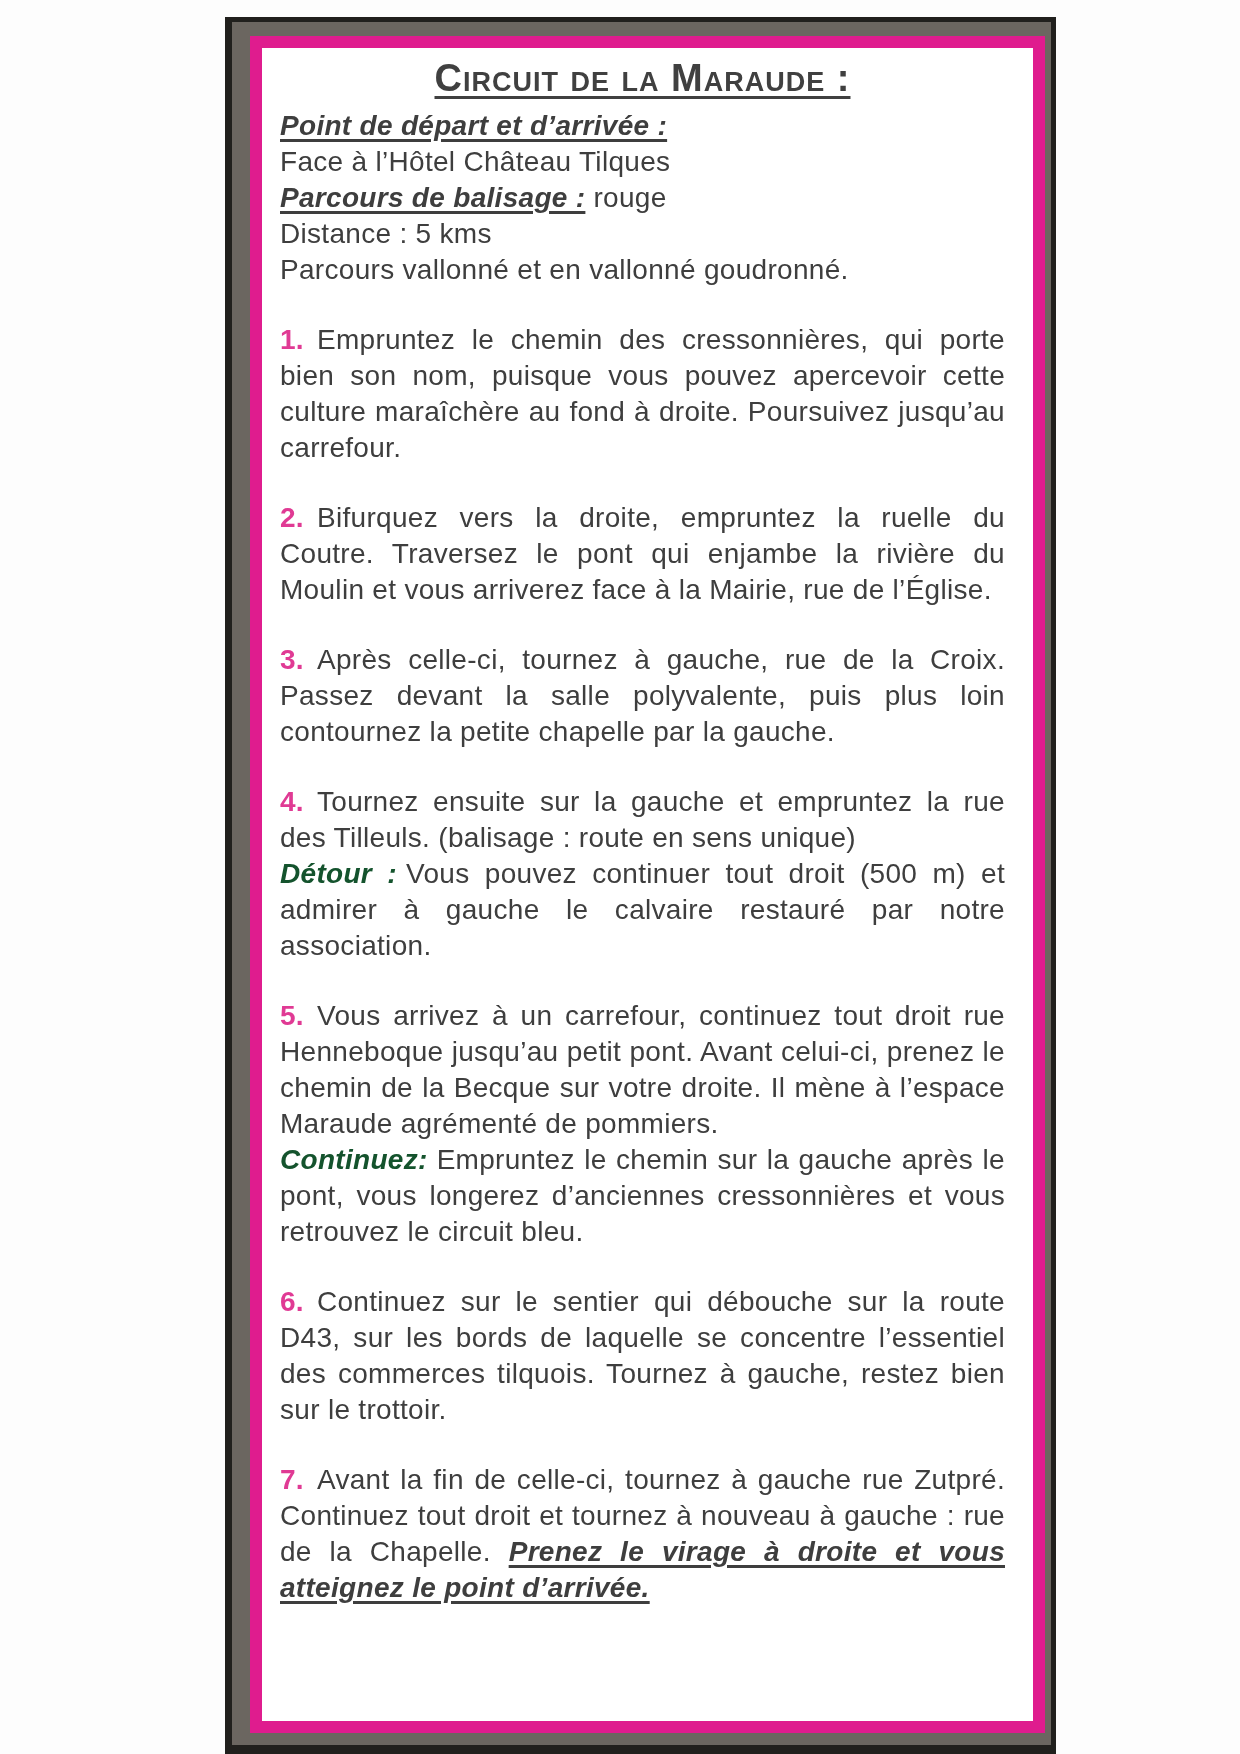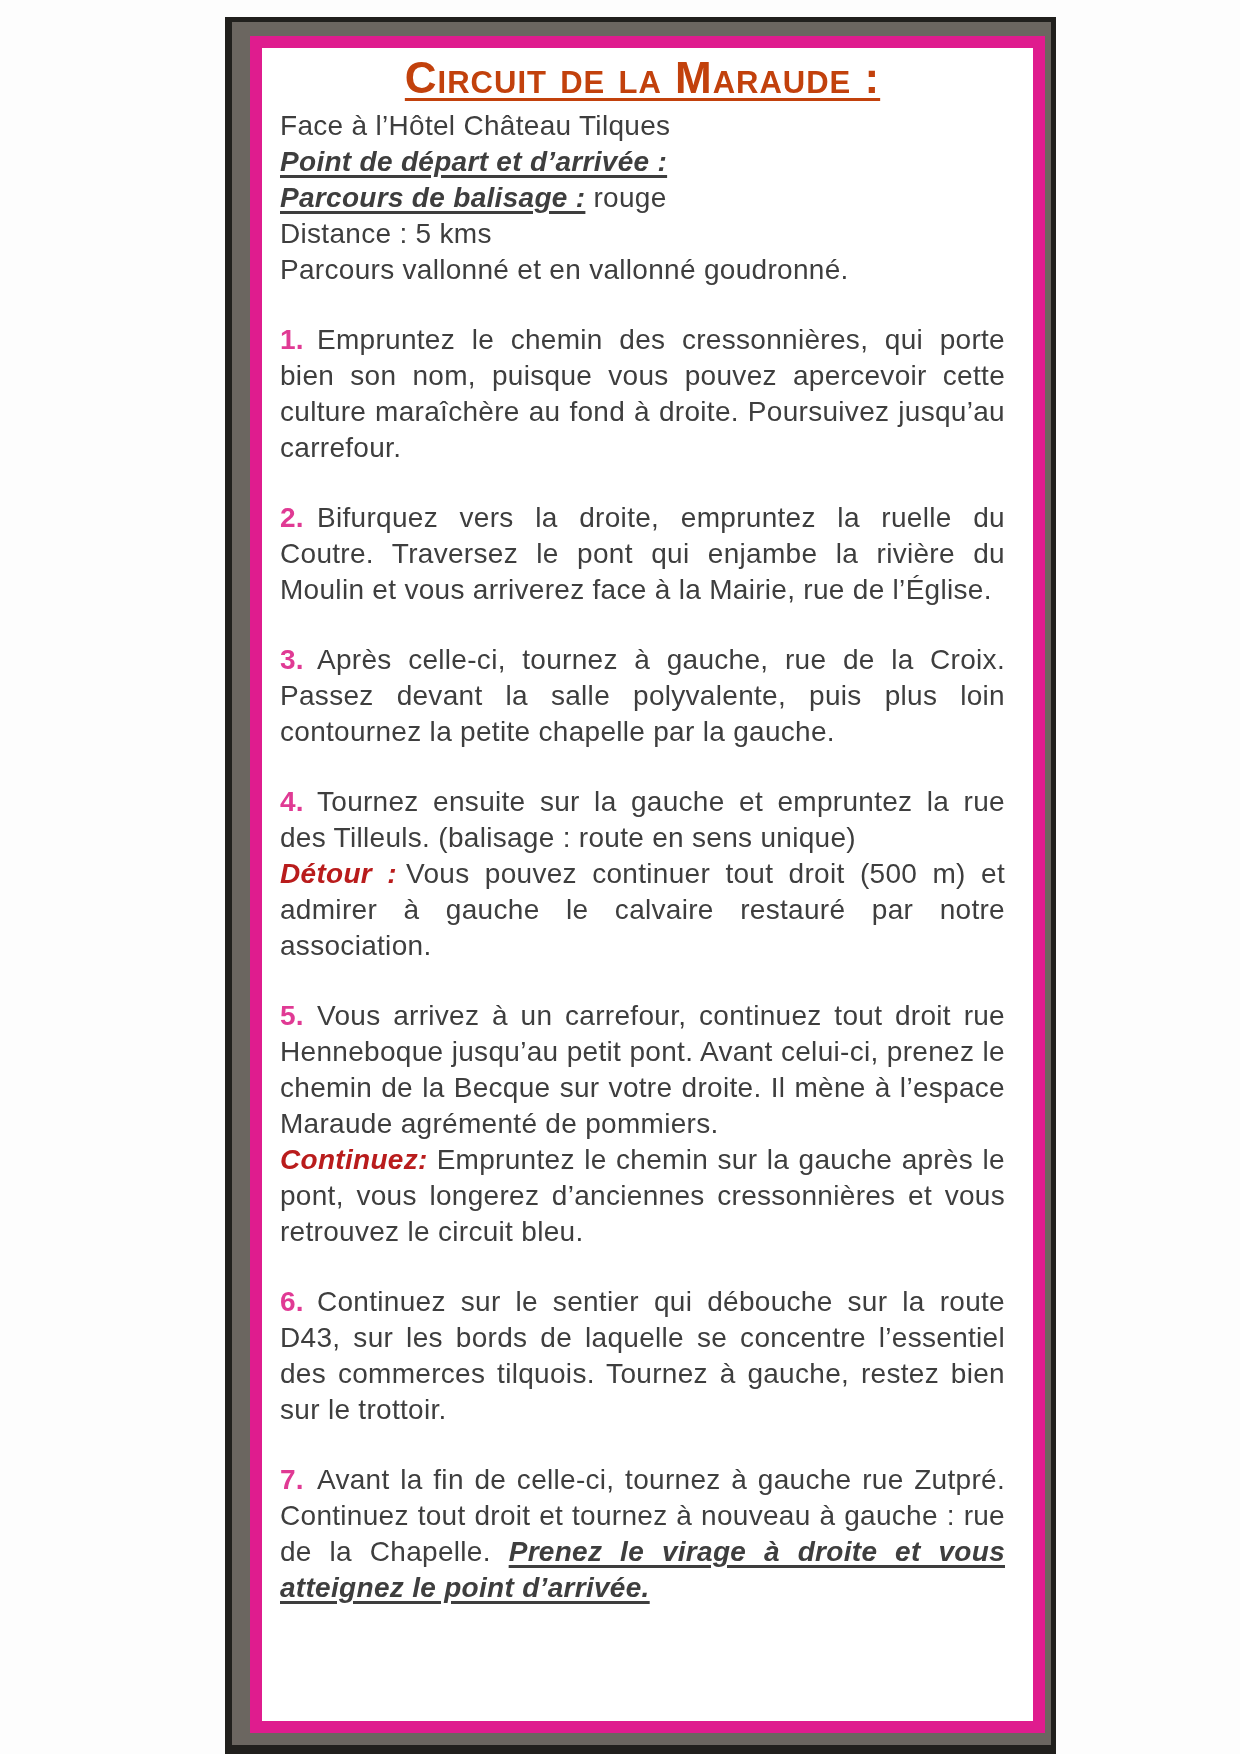--- a/index.html
+++ b/index.html
@@ -30,61 +30,61 @@
     font-size: 28px; line-height: 36px;
     text-align: justify;
     letter-spacing: 0.3px;
     overflow: hidden;
   }
   .doc-title {
     display: block;
     text-align: center;
     font-variant: small-caps;
     font-weight: bold;
-    font-size: 44px; line-height: 44px;
+    font-size: 38px; line-height: 44px;
     letter-spacing: 1px;
-    color: #c2410c;
+    color: #404040;
     text-decoration: underline;
     text-decoration-thickness: 3px;
     text-underline-offset: 5px;
     margin-bottom: 8px;
   }
   .intro { margin-bottom: 34px; }
   .intro-line { display: block; }
   .label-biu {
     font-weight: bold; font-style: italic;
     text-decoration: underline;
     text-decoration-thickness: 3px;
     text-underline-offset: 4px;
   }
   .step { margin-bottom: 34px; }
   .step:last-child { margin-bottom: 0; }
   .num { color: #e03a94; font-weight: bold; margin-right: 13px; }
   .note-line { display: block; }
-  .note-label { color: #b91c1c; font-weight: bold; font-style: italic; margin-right: 9px; }
+  .note-label { color: #14532d; font-weight: bold; font-style: italic; margin-right: 9px; }
   .emphasis {
     font-weight: bold; font-style: italic;
     text-decoration: underline;
     text-decoration-thickness: 3px;
     text-underline-offset: 4px;
   }
 </style>
 </head>
 <body>
 
 <div class="scan-page">
   <div class="doc-frame">
     <div class="inner-panel">
       <div class="content">
 
         <span class="doc-title">Circuit de la Maraude :</span>
 
         <div class="intro">
+          <span class="intro-line"><span class="label-biu">Point de départ et d’arrivée :</span></span>
           <span class="intro-line">Face à l’Hôtel Château Tilques</span>
-          <span class="intro-line"><span class="label-biu">Point de départ et d’arrivée :</span></span>
           <span class="intro-line"><span class="label-biu">Parcours de balisage :</span> <span>rouge</span></span>
           <span class="intro-line">Distance : 5 kms</span>
           <span class="intro-line">Parcours vallonné et en vallonné goudronné.</span>
         </div>
 
         <p class="step">
           <span class="num">1.</span><span>Empruntez le chemin des cressonnières, qui porte bien son nom, puisque vous pouvez apercevoir cette culture maraîchère au fond à droite. Poursuivez jusqu’au carrefour.</span>
         </p>
 
         <p class="step">

